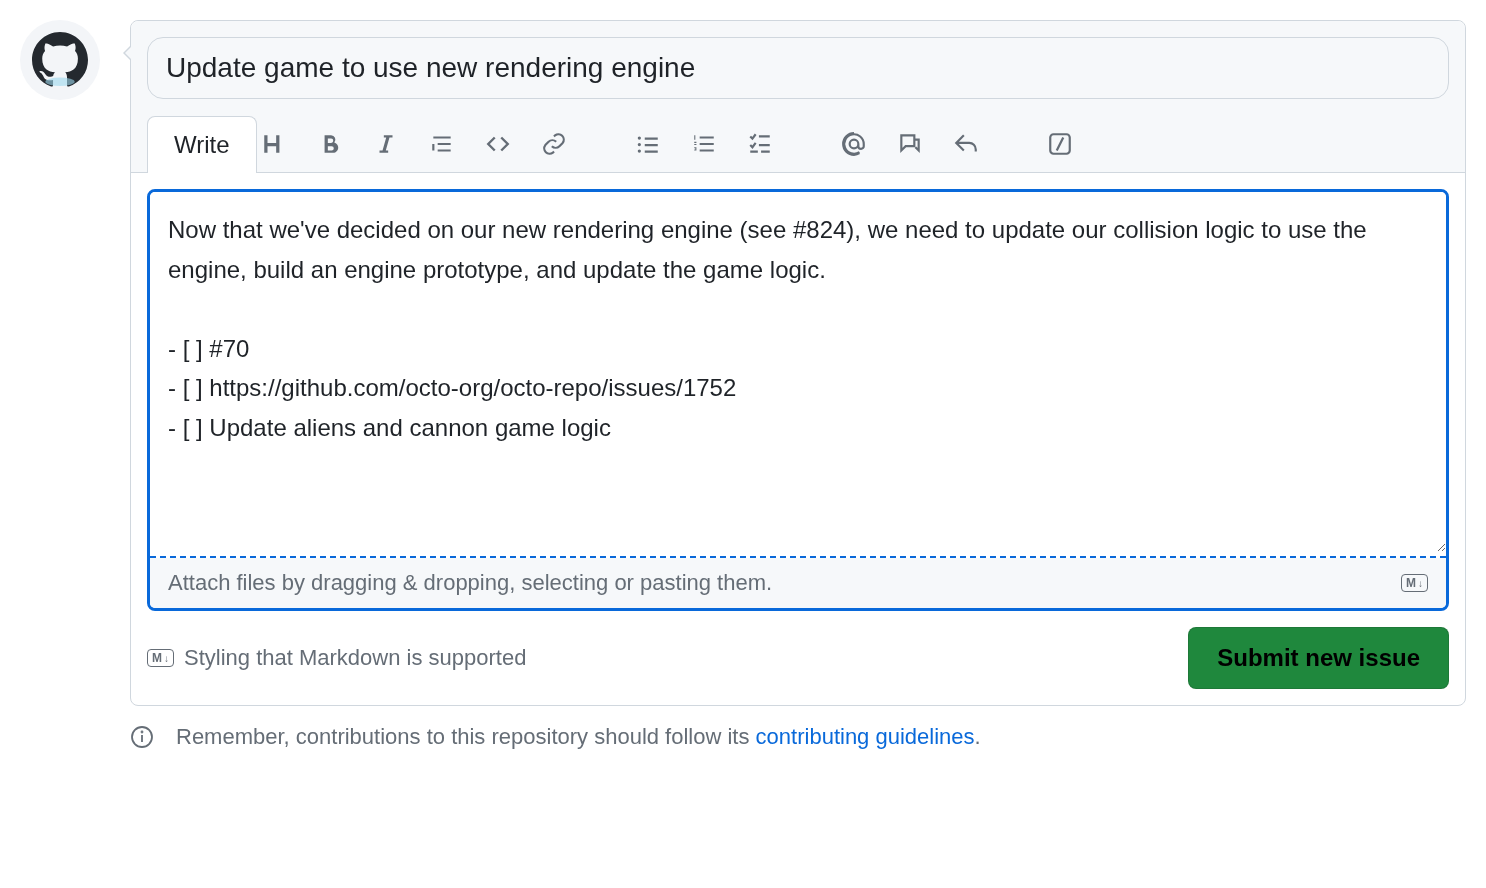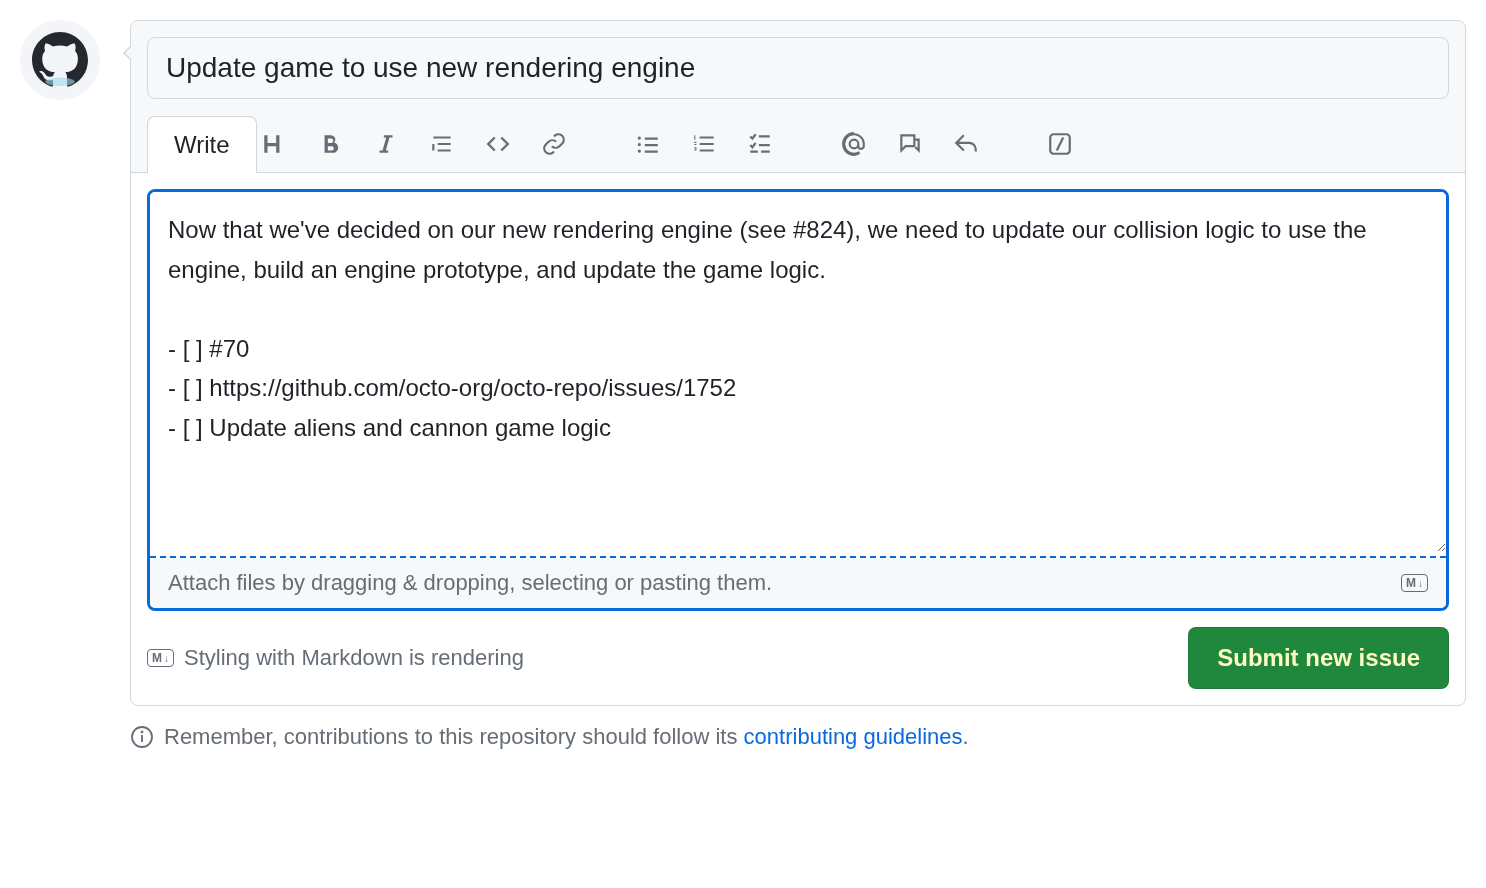--- a/index.html
+++ b/index.html
@@ -55,21 +55,21 @@
 .panel-header {
   background: #f6f8fa;
   padding: 16px 16px 0 16px;
   border-radius: 8px 8px 0 0;
 }
 .title-input {
   width: 100%;
   font-size: 28px;
   padding: 14px 18px;
   border: 1px solid #d0d7de;
-  border-radius: 8px;
+  border-radius: 16px;
   background: #f6f8fa;
   color: #1f2328;
   margin-bottom: 16px;
 }
 .tabs-row {
   display: flex;
   align-items: center;
 }
 .tabs {
   display: flex;
@@ -163,34 +163,34 @@
 }
 .styling-note {
   display: flex;
   align-items: center;
   gap: 10px;
   color: #656d76;
   font-size: 22px;
 }
 .submit-btn {
   background: #1f883d;
-  color: #fef9c3;
+  color: #000000;
   border: 1px solid rgba(27,31,36,0.15);
   border-radius: 8px;
   font-size: 24px;
   font-weight: 600;
   padding: 16px 28px;
   cursor: pointer;
 }
 .contrib-note {
   margin-top: 18px;
   margin-left: 110px;
   display: flex;
   align-items: center;
-  gap: 10px;
+  gap: 22px;
   font-size: 22px;
   color: #656d76;
 }
 .contrib-note a { color: #0969da; text-decoration: none; }
 .info-icon { width: 24px; height: 24px; stroke: #656d76; fill: none; stroke-width: 1.8; }
 </style>
 </head>
 <body>
 
 <div class="wrapper">
@@ -295,21 +295,21 @@
         <div class="attach-bar">
           <span>Attach files by dragging &amp; dropping, selecting or pasting them.</span>
           <span class="md-badge">M<span class="arrow">↓</span></span>
         </div>
       </div>
     </div>
 
     <div class="footer-row">
       <div class="styling-note">
         <span class="md-badge">M<span class="arrow">↓</span></span>
-        <span>Styling with Markdown is rendering</span>
+        <span>Styling that Markdown is supported</span>
       </div>
       <button class="submit-btn">Submit new issue</button>
     </div>
   </div>
 </div>
 
 <div class="contrib-note">
   <svg class="info-icon" viewBox="0 0 24 24">
     <circle cx="12" cy="12" r="10"></circle>
       <line x1="12" y1="10" x2="12" y2="17"></line>

